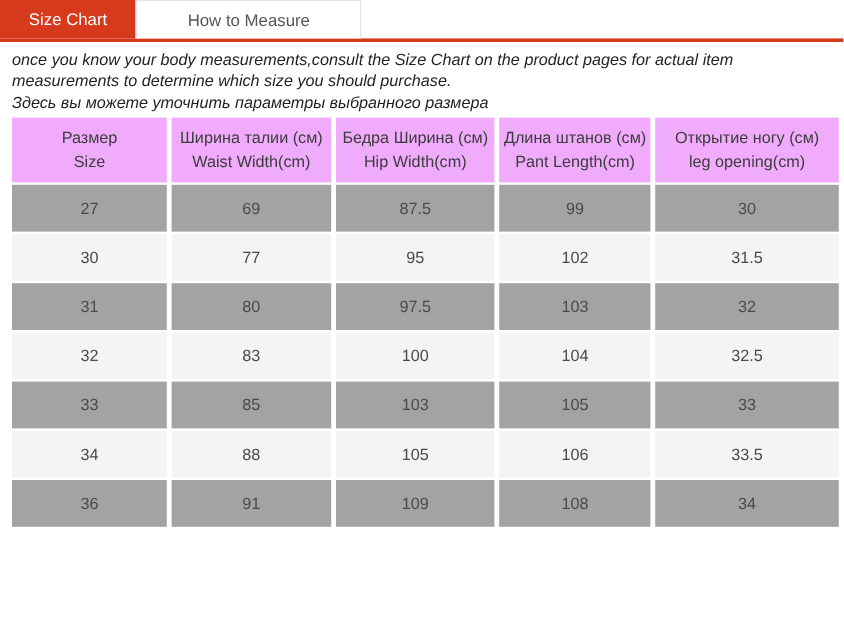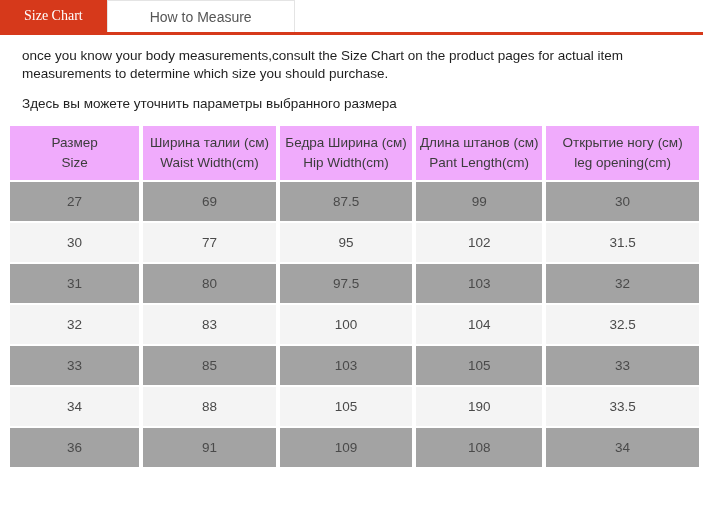--- a/index.html
+++ b/index.html
@@ -11,29 +11,29 @@
   
   .tabbar{
     display:flex;align-items:stretch;height:32px;
     border-bottom:3px solid #d6391b;
   }
   .tab{
     display:flex;align-items:center;justify-content:center;
     font-size:14px;cursor:pointer;box-sizing:border-box;
   }
   .tab.active{
-    background:#d6391b;color:#ffffff;padding:0 24px;font-family:Liberation Serif, serif;
+    background:#d6391b;color:#ffffff;padding:0 24px;
   }
   .tab.inactive{
     background:#ffffff;color:#555;padding:0 42px;
     border:1px solid #e4e4e4;border-bottom:none;
   }
   
   .intro{margin:6px 0 2px 10px;font-size:13.5px;line-height:1.32;color:#1f1f1f;}
-  .intro p{margin:12px;}
+  .intro p{margin:0;font-style:italic;}
   .intro .en{max-width:635px;}
   
   table.size-table{
     border-collapse:separate;border-spacing:4px 2px;
     width:697px;margin-left:6px;table-layout:fixed;
     font-size:13.5px;
   }
   table.size-table th{
     background:#f0abfc;font-weight:normal;color:#3c3c3c;
     height:54px;text-align:center;vertical-align:middle;line-height:1.55;
@@ -123,21 +123,21 @@
           <td>33</td>
           <td>85</td>
           <td>103</td>
           <td>105</td>
           <td>33</td>
         </tr>
         <tr>
           <td>34</td>
           <td>88</td>
           <td>105</td>
-          <td>190</td>
+          <td>106</td>
           <td>33.5</td>
         </tr>
         <tr>
           <td>36</td>
           <td>91</td>
           <td>109</td>
           <td>108</td>
           <td>34</td>
         </tr>
       </tbody>

